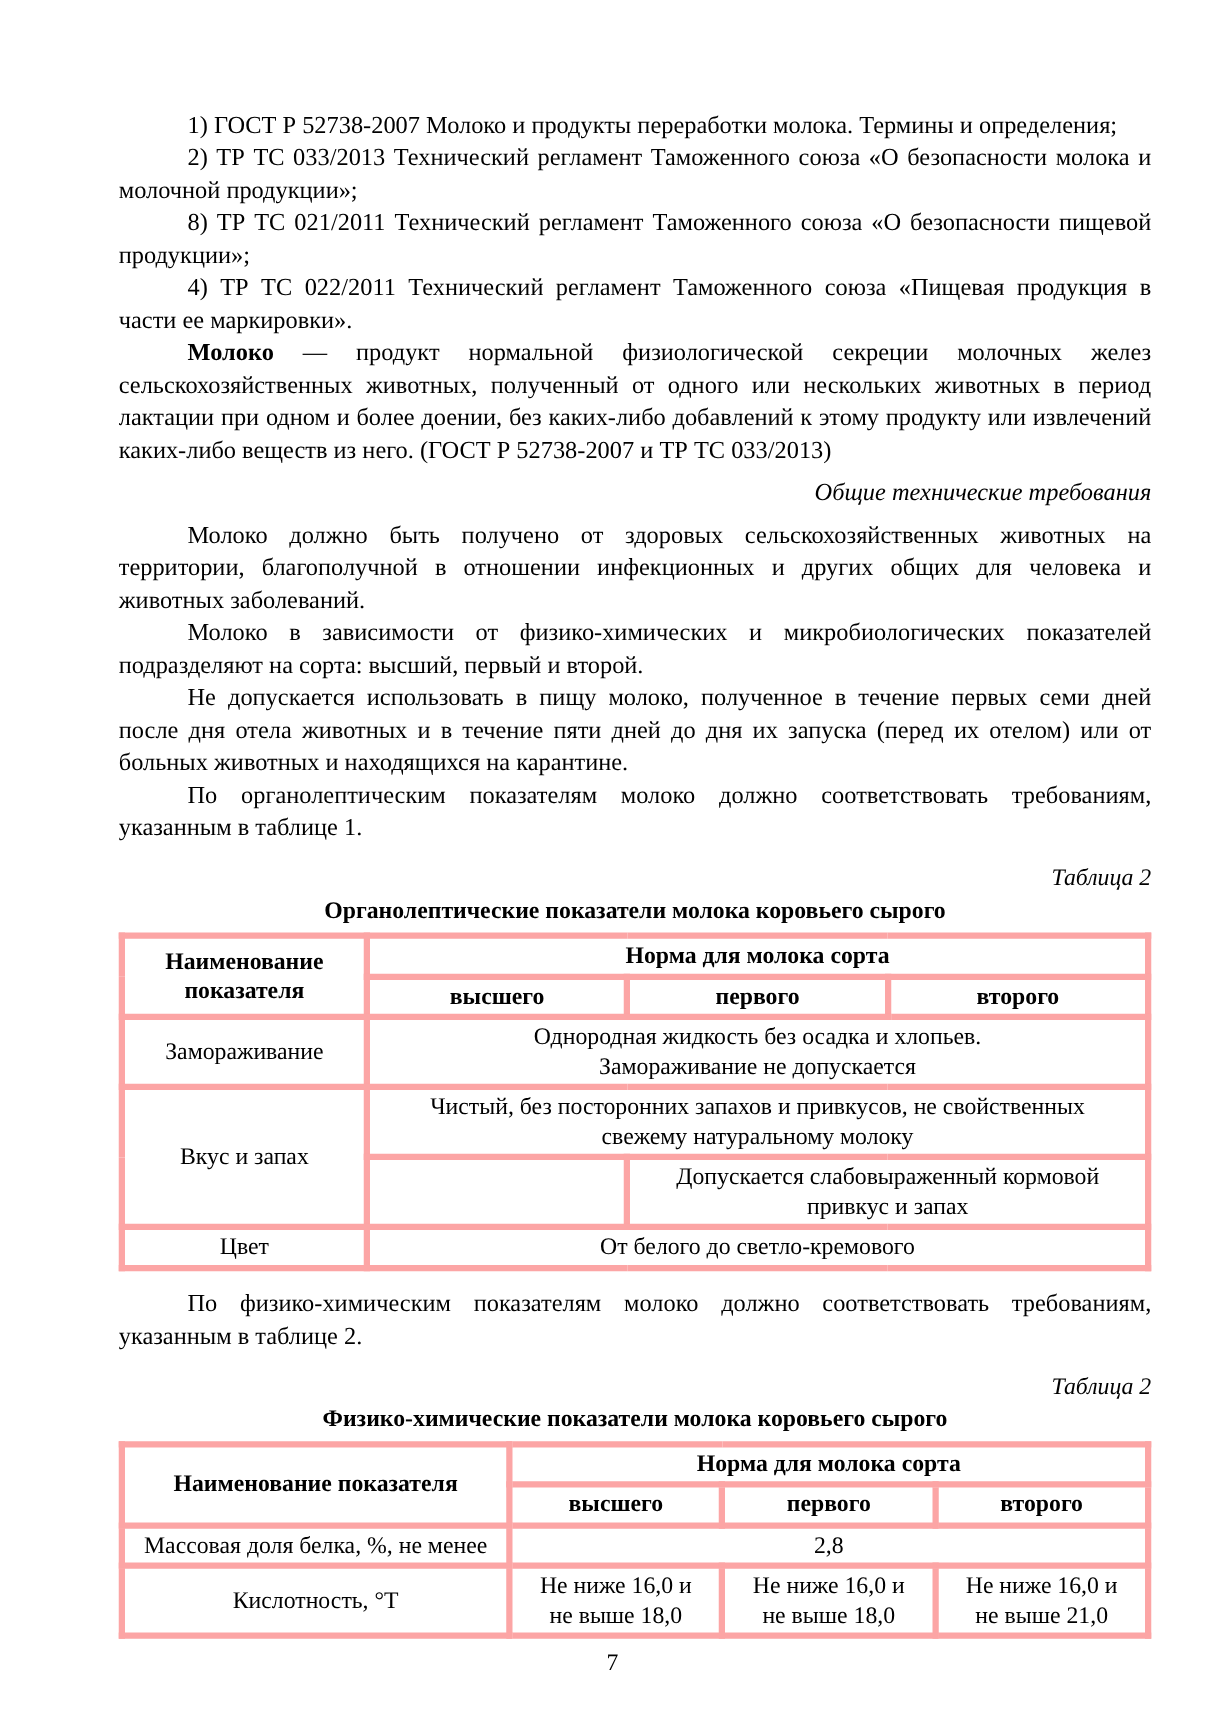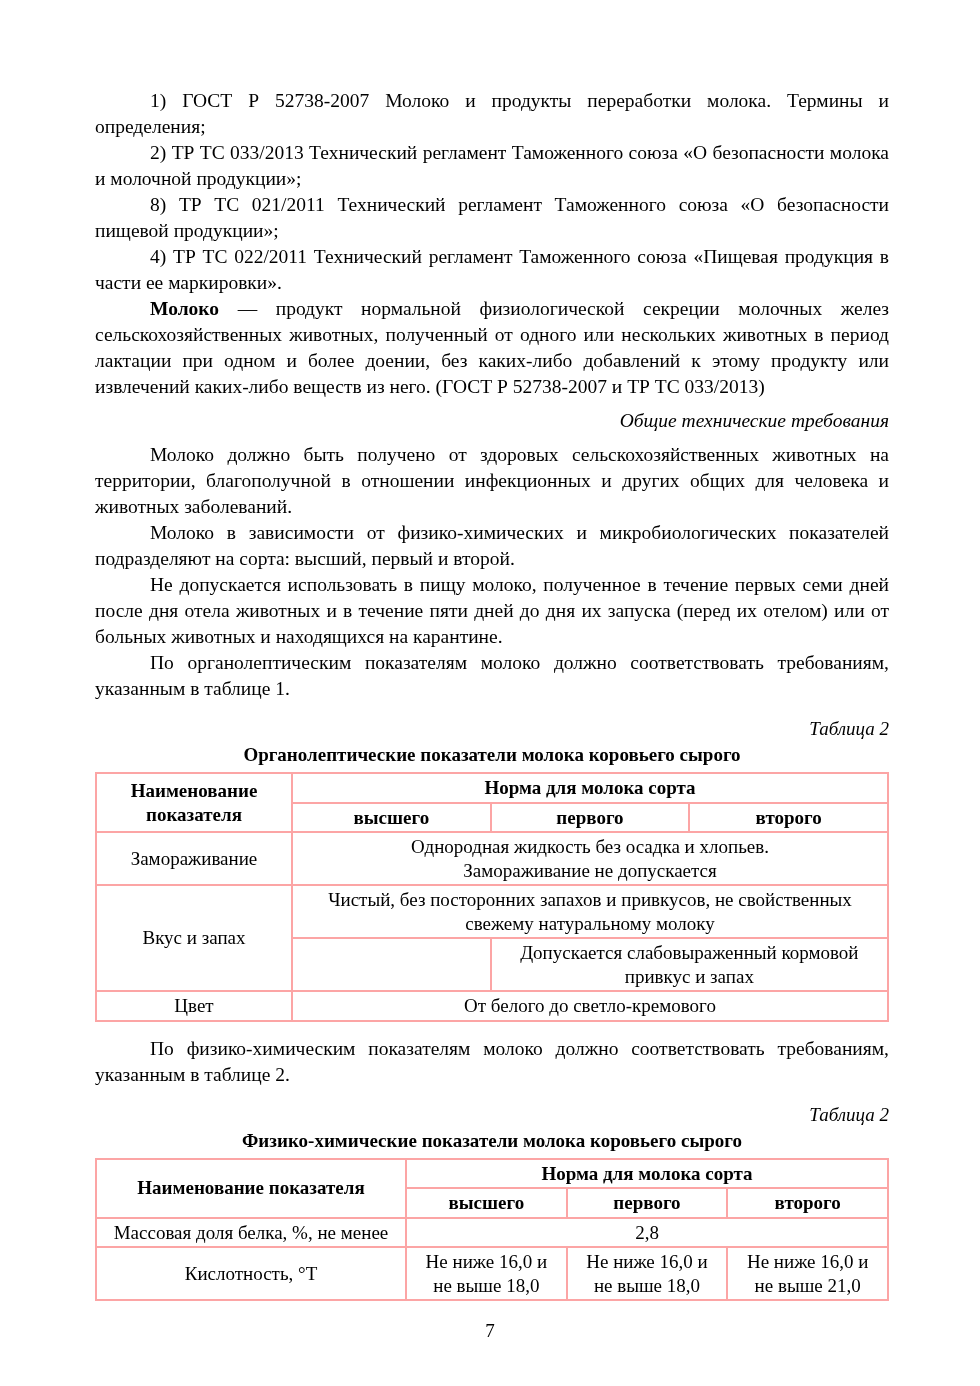--- a/index.html
+++ b/index.html
@@ -9,21 +9,21 @@
   }
   .page {
     width: 980px;
     height: 1386px;
     margin: 0 auto;
     background: #ffffff;
     color: #000000;
     font-family: "Liberation Serif", "DejaVu Serif", serif;
     font-size: 19.5px;
     box-sizing: border-box;
-    padding: 88px 91px 0 95px;
+    padding: 88px 59px 0 95px;
     position: relative;
     overflow: hidden;
   }
   .para {
     margin: 0;
     text-align: justify;
     text-indent: 55px;
     line-height: 26px;
   }
   .term { font-weight: bold; }
@@ -46,21 +46,21 @@
     margin: 1px 0 5px 0;
     line-height: 25px;
     font-size: 19px;
   }
   table {
     width: 100%;
     border-collapse: collapse;
     table-layout: fixed;
   }
   td {
-    border: 2px solid #fca5a5;
+    border: 5px solid #fca5a5;
     text-align: center;
     vertical-align: middle;
     padding: 2px 5px;
     line-height: 23.5px;
     font-size: 19px;
     box-sizing: border-box;
   }
   .bold { font-weight: bold; }
   .preline { white-space: pre-line; }
   col.t1-col1 { width: 196px; }

